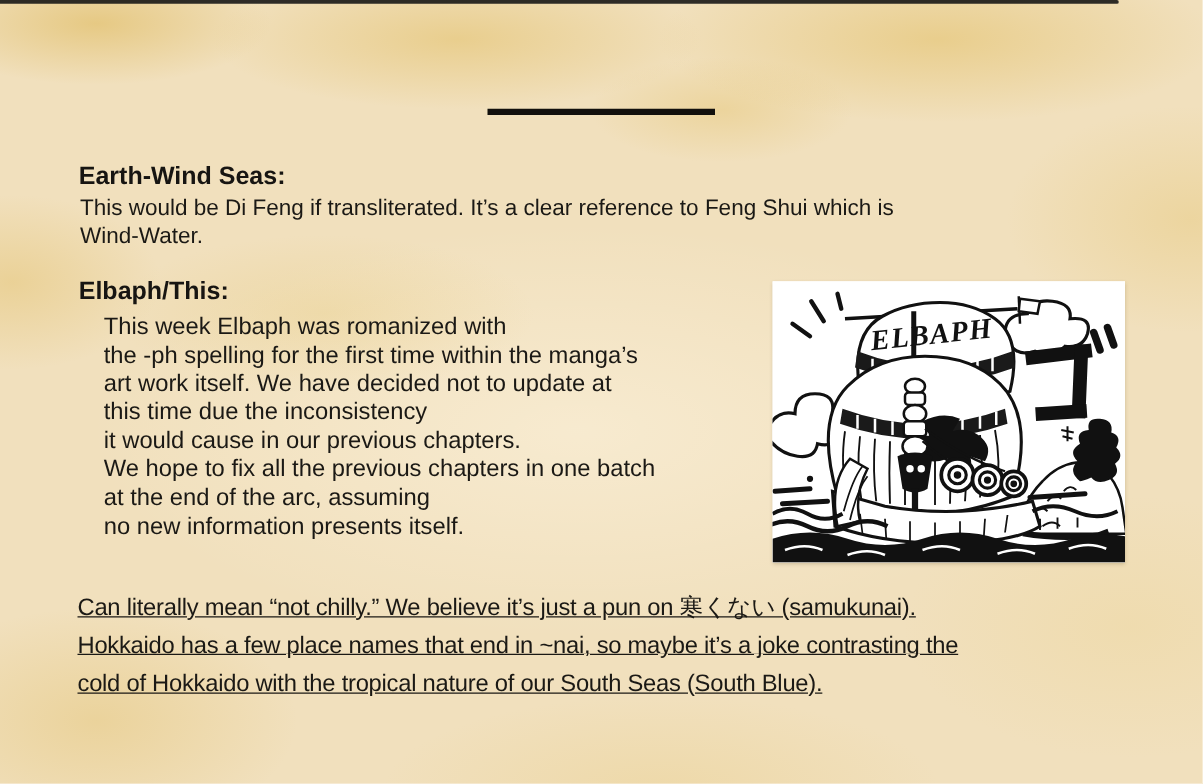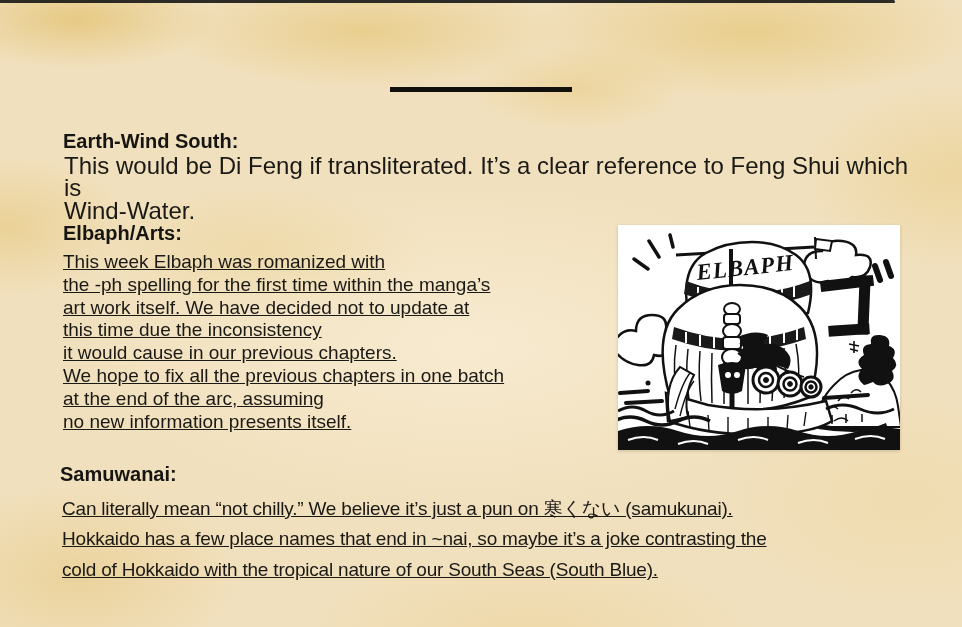--- a/index.html
+++ b/index.html
@@ -37,61 +37,60 @@
     color:#171512;
   }
   .title-underline{
     position:absolute;left:50%;top:87px;margin-left:-91px;
     width:182px;height:4.5px;background:#12100d;
   }
   .note{position:absolute;}
   .note h2{margin:0;font-size:20px;line-height:22px;font-weight:bold;color:#171512;}
   .note p{margin:0;white-space:pre-line;color:#1b1915;}
   .s1{left:63px;top:130px;width:852px;}
-  .s1 p{position:relative;left:1px;margin-top:3px;font-size:24px;line-height:22.4px;}
+  .s1 p{position:relative;left:1px;margin-top:3px;font-size:18px;line-height:22.4px;}
   .s2{left:63px;top:222px;width:548px;}
-  .s2 p{position:relative;left:0;margin-top:7px;font-size:19px;line-height:22.8px;text-decoration:underline;}
+  .s2 p{position:relative;left:20px;margin-top:7px;font-size:19px;line-height:22.8px;}
   .s3{left:60px;top:463px;width:855px;}
   .s3 p{position:relative;left:2px;margin-top:9px;font-size:19px;line-height:30.4px;letter-spacing:-0.2px;text-decoration:underline;}
   .manga-panel{
     position:absolute;left:618px;top:225px;width:282px;height:225px;
     margin:0;background:#ffffff;
     box-shadow:0 1px 3px rgba(90,70,30,.25);
   }
   .manga-panel svg{display:block;width:100%;height:100%;}
 </style>
 </head>
 <body>
 
 <div class="page">
 
   <div class="top-edge"></div>
 
   <div class="title-underline"></div>
 
   <section class="note s1">
-    <h2>Earth-Wind South:</h2>
+    <h2>Earth-Wind Seas:</h2>
     <p>This would be Di Feng if transliterated. It’s a clear reference to Feng Shui which is
 Wind-Water.</p>
   </section>
 
   <section class="note s2">
-    <h2>Elbaph/Arts:</h2>
+    <h2>Elbaph/This:</h2>
     <p>This week Elbaph was romanized with
 the -ph spelling for the first time within the manga’s
 art work itself. We have decided not to update at
 this time due the inconsistency
 it would cause in our previous chapters.
 We hope to fix all the previous chapters in one batch
 at the end of the arc, assuming
 no new information presents itself.</p>
   </section>
 
   <section class="note s3">
-    <h2>Samuwanai:</h2>
     <p>Can literally mean “not chilly.” We believe it’s just a pun on 寒くない (samukunai).
 Hokkaido has a few place names that end in ~nai, so maybe it’s a joke contrasting the
 cold of Hokkaido with the tropical nature of our South Seas (South Blue).</p>
   </section>
 
   <figure class="manga-panel">
     <svg viewBox="0 0 282 225" xmlns="http://www.w3.org/2000/svg">
       <rect width="282" height="225" fill="#ffffff"></rect>
 
       <g stroke="#111" stroke-width="3.5" stroke-linecap="round">

